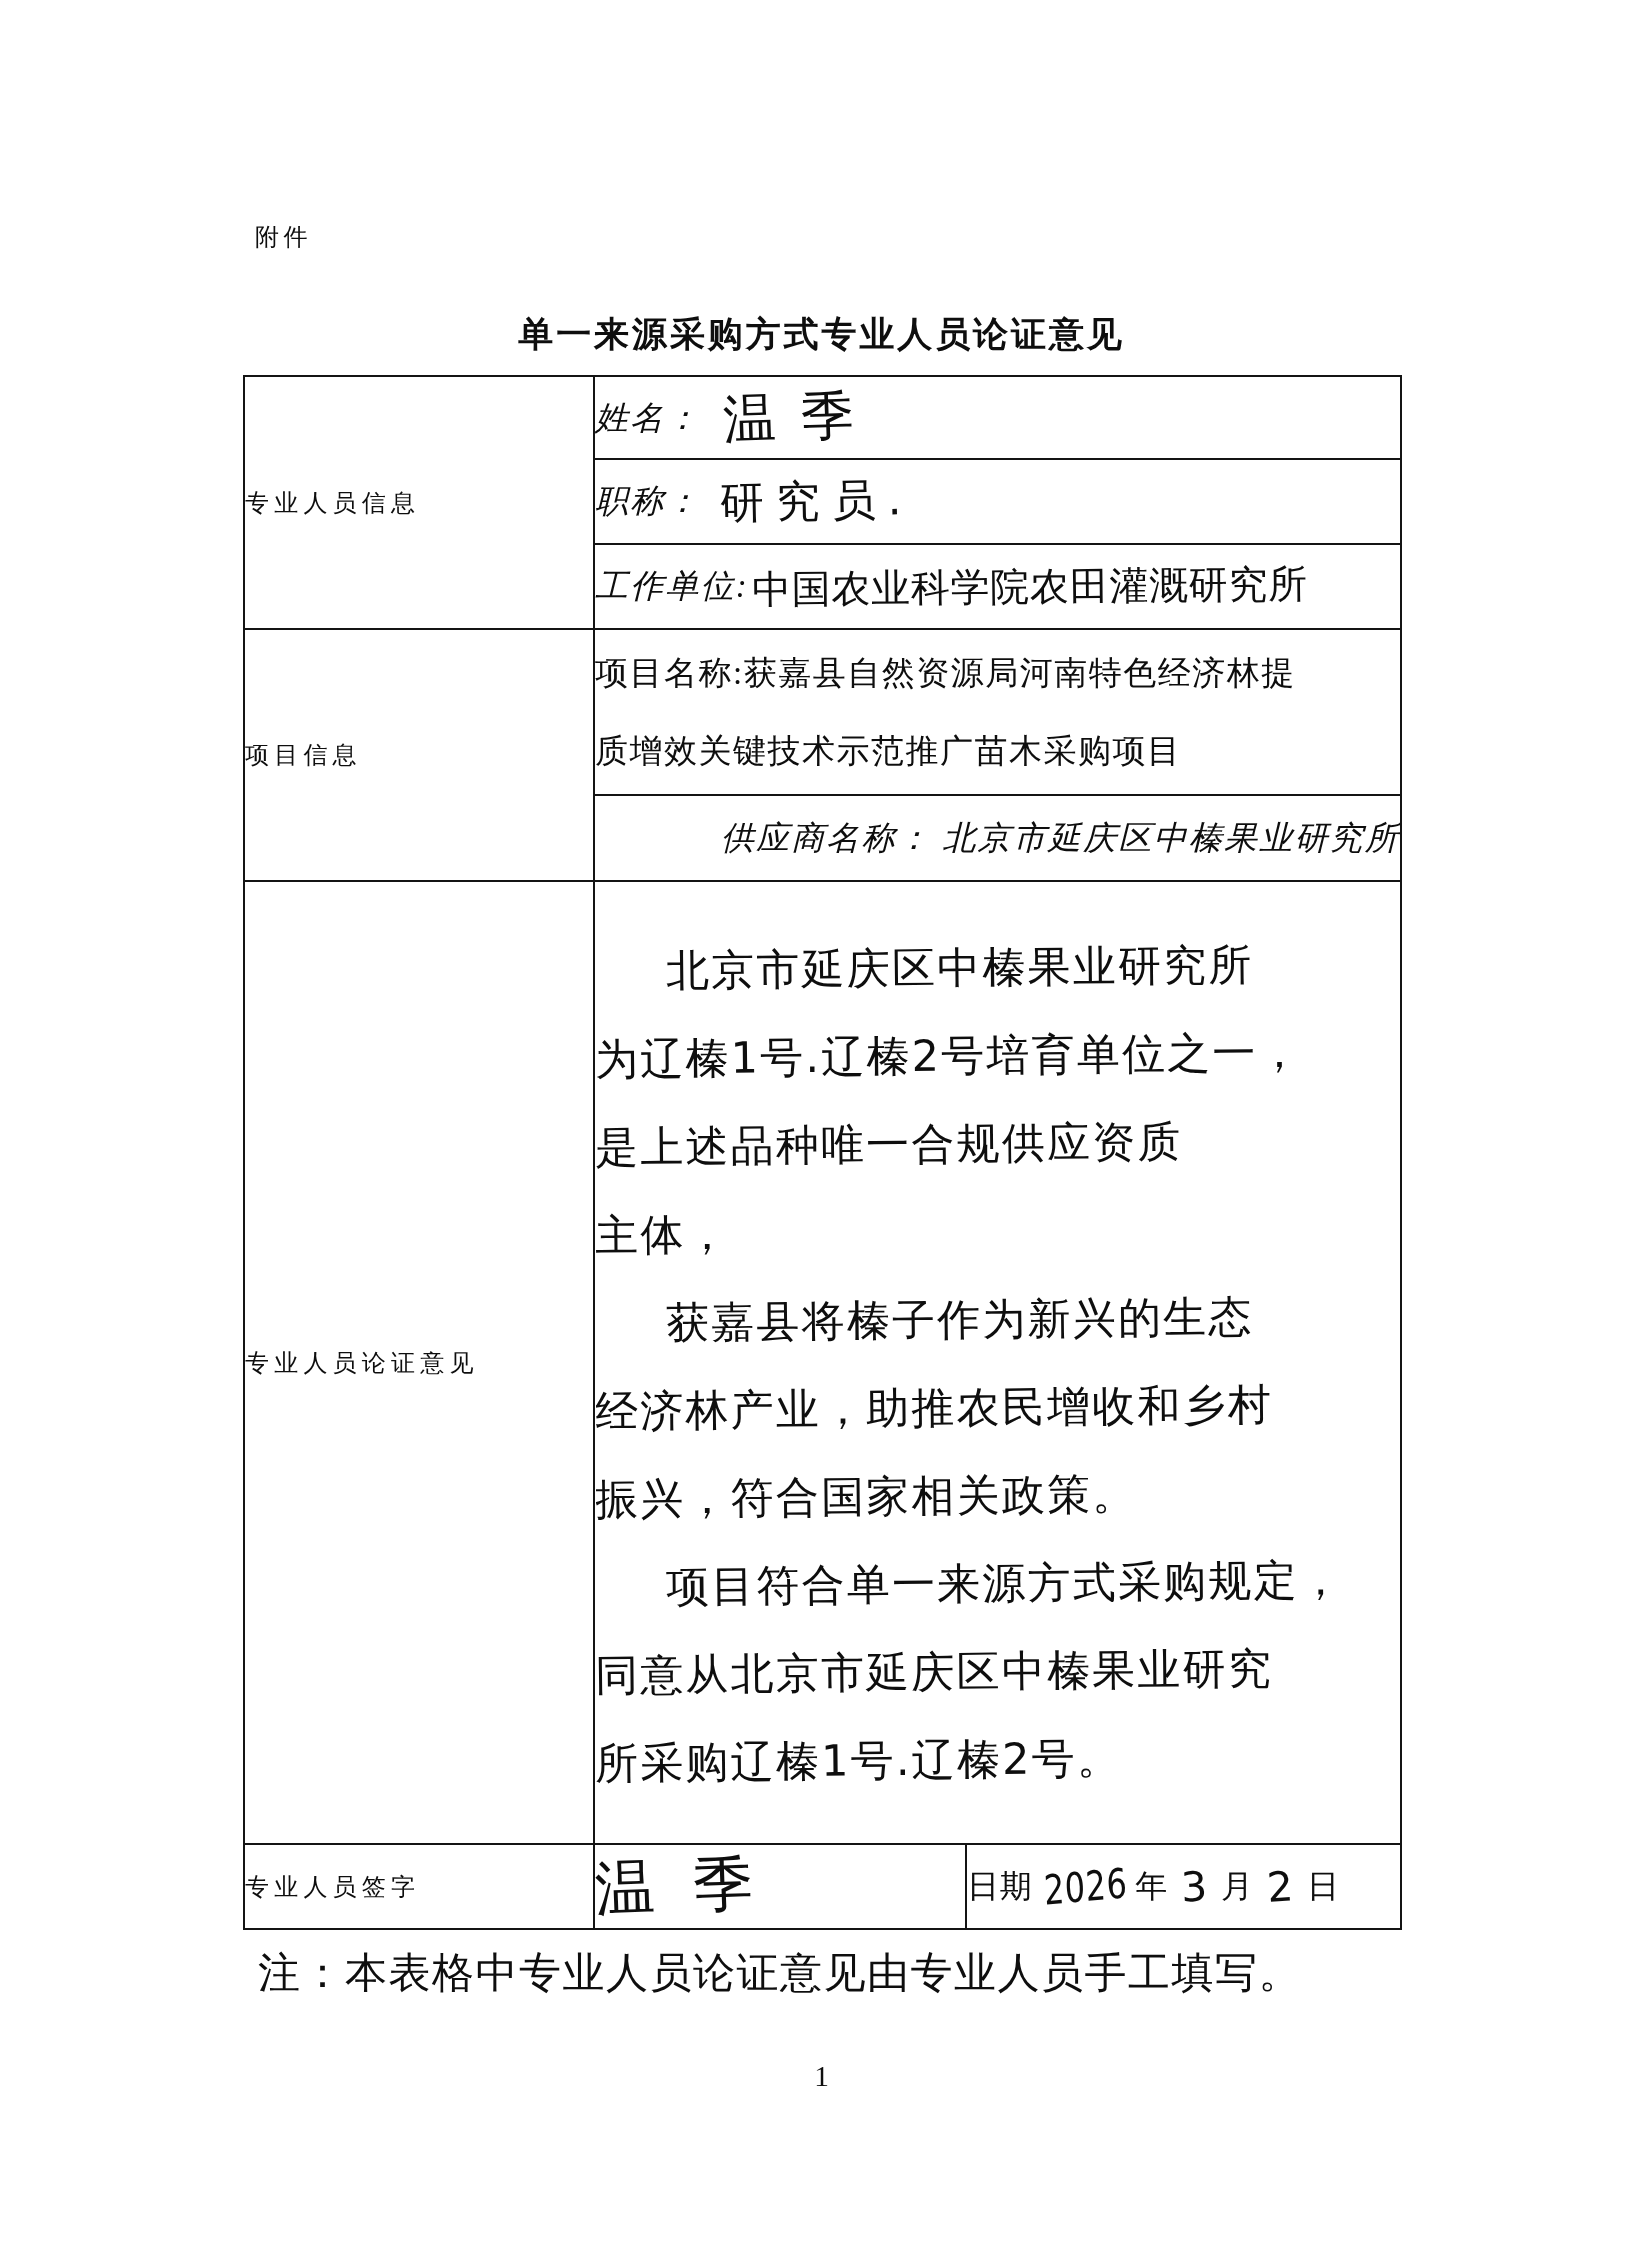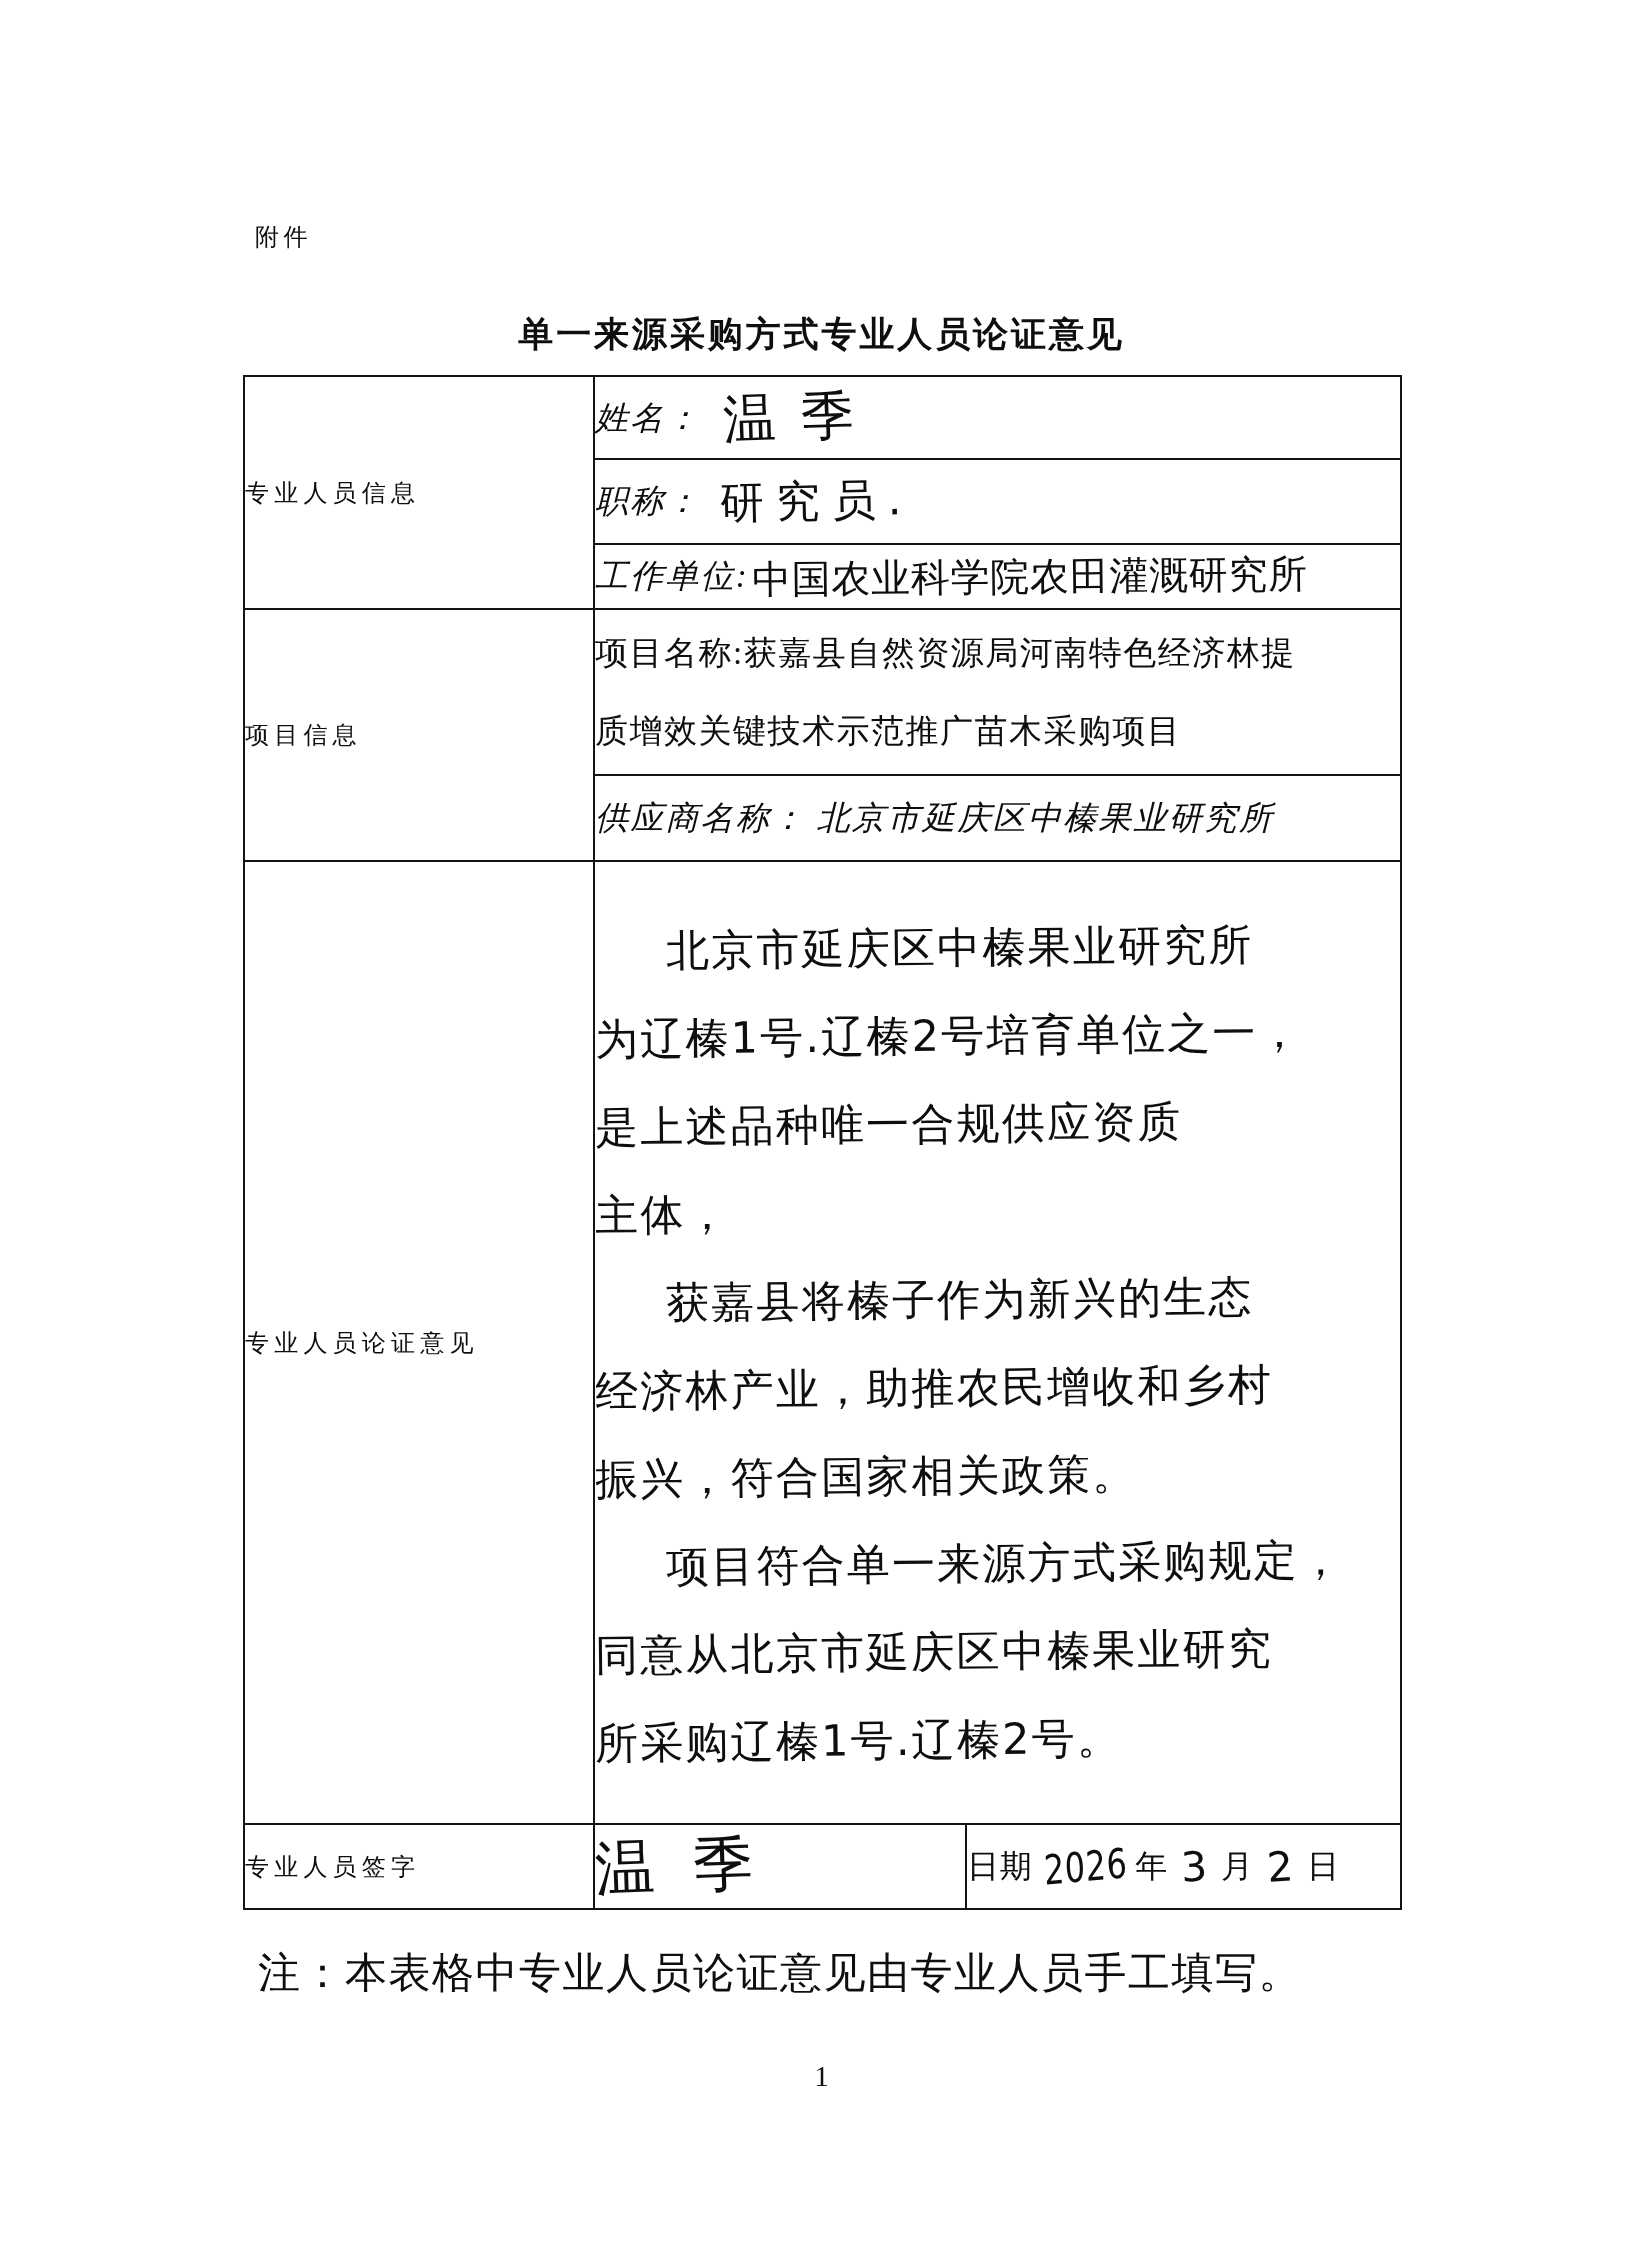--- a/index.html
+++ b/index.html
@@ -27,22 +27,22 @@
     position:absolute;left:243px;top:375px;
     border-collapse:collapse;table-layout:fixed;
     border:2.9px solid #141414;
   }
   table.form td{
     border:2.2px solid #141414;
     padding:0;vertical-align:middle;
     overflow:hidden;
   }
   col.c1{width:350px;} col.c2{width:372px;} col.c3{width:435px;}
-  tr.r1{height:83px;} tr.r2{height:85px;} tr.r3{height:65px;}
-  tr.r4{height:166px;} tr.r5{height:86px;} tr.r6{height:963px;}
+  tr.r1{height:83px;} tr.r2{height:85px;} tr.r3{height:85px;}
+  tr.r4{height:166px;} tr.r5{height:86px;text-align:right;} tr.r6{height:963px;}
   tr.r7{height:85px;}
 
   .label-cell{
     font-size:24px;letter-spacing:5.2px;
     padding-left:14.7px;white-space:nowrap;
   }
   .field-cell{
     font-size:33px;padding-left:14.7px;white-space:nowrap;
   }
   .plabel{letter-spacing:2.2px;font-style:italic;}

